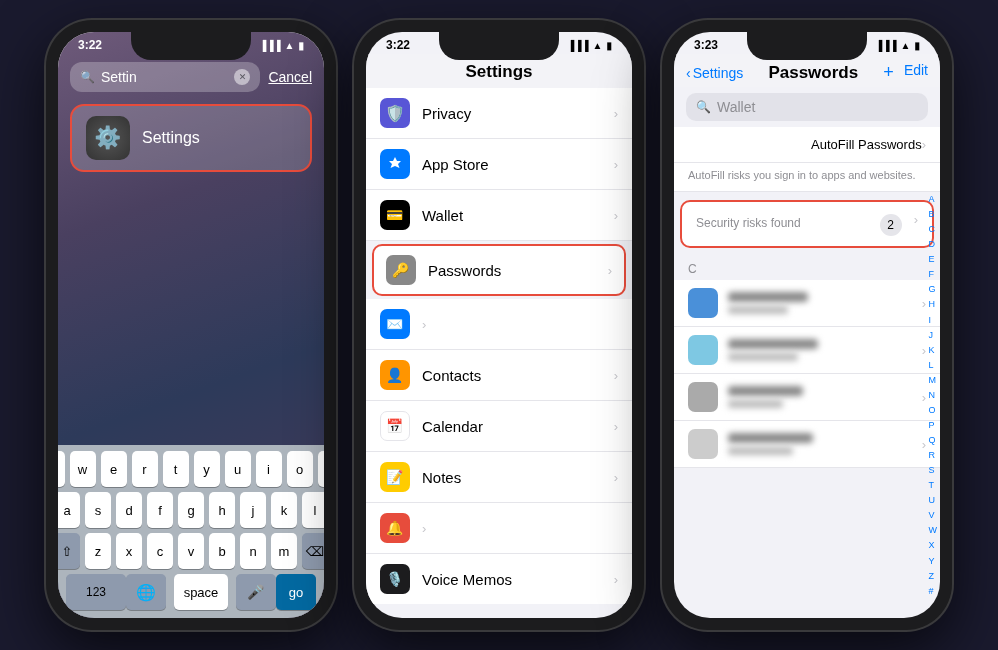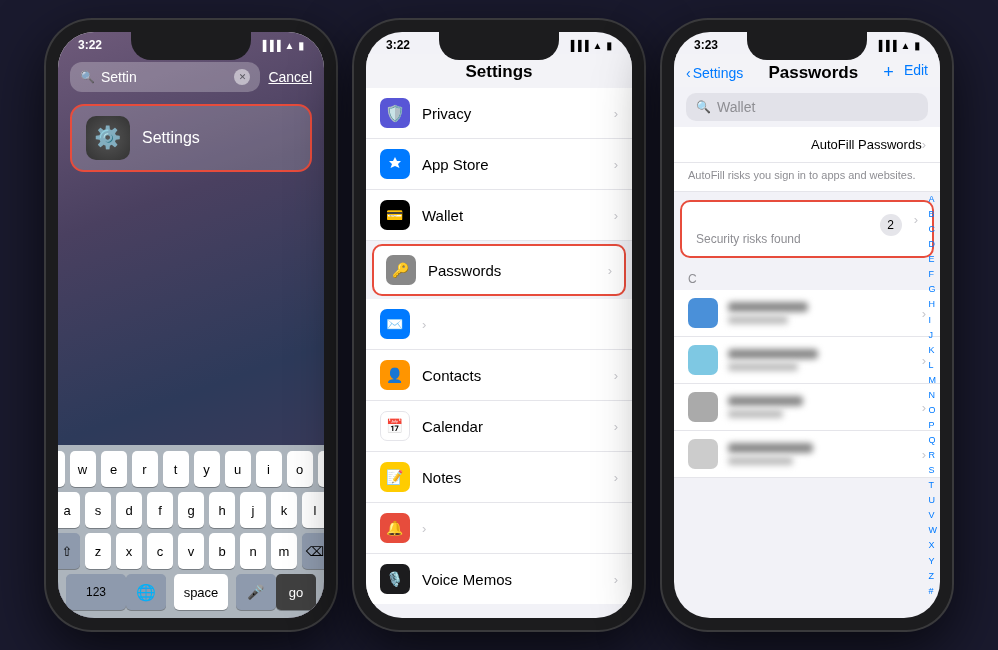--- a/index.html
+++ b/index.html
@@ -152,21 +152,21 @@
       font-weight: 400;
       color: #000;
       box-shadow: 0 1px 0 rgba(0,0,0,0.3);
       padding: 0 4px;
     }
     .kb-key.dark {
       background: #8e9aad;
       color: #000;
     }
     .kb-key.blue {
-      background: #404040;
+      background: #0369a1;
       color: #fff;
       min-width: 40px;
     }
     .kb-key.wide { min-width: 60px; font-size: 12px; }
     .kb-bottom-row {
       display: flex;
       justify-content: space-between;
       align-items: center;
       padding: 0 4px;
     }
@@ -308,21 +308,21 @@
       margin: 8px 6px 0;
     }
     .security-item {
       padding: 10px 14px;
       display: flex;
       align-items: flex-start;
       gap: 8px;
     }
     .security-text-block { flex: 1; }
     .security-title { font-size: 15px; font-weight: 500; }
-    .security-subtitle { font-size: 12px; color: #8e8e93; margin-top: 20px; }
+    .security-subtitle { font-size: 12px; color: #8e8e93; margin-top: 4px; }
     .security-badge {
       background: #e5e5ea;
       border-radius: 50%;
       width: 22px;
       height: 22px;
       display: flex;
       align-items: center;
       justify-content: center;
       font-size: 12px;
       color: #000;

